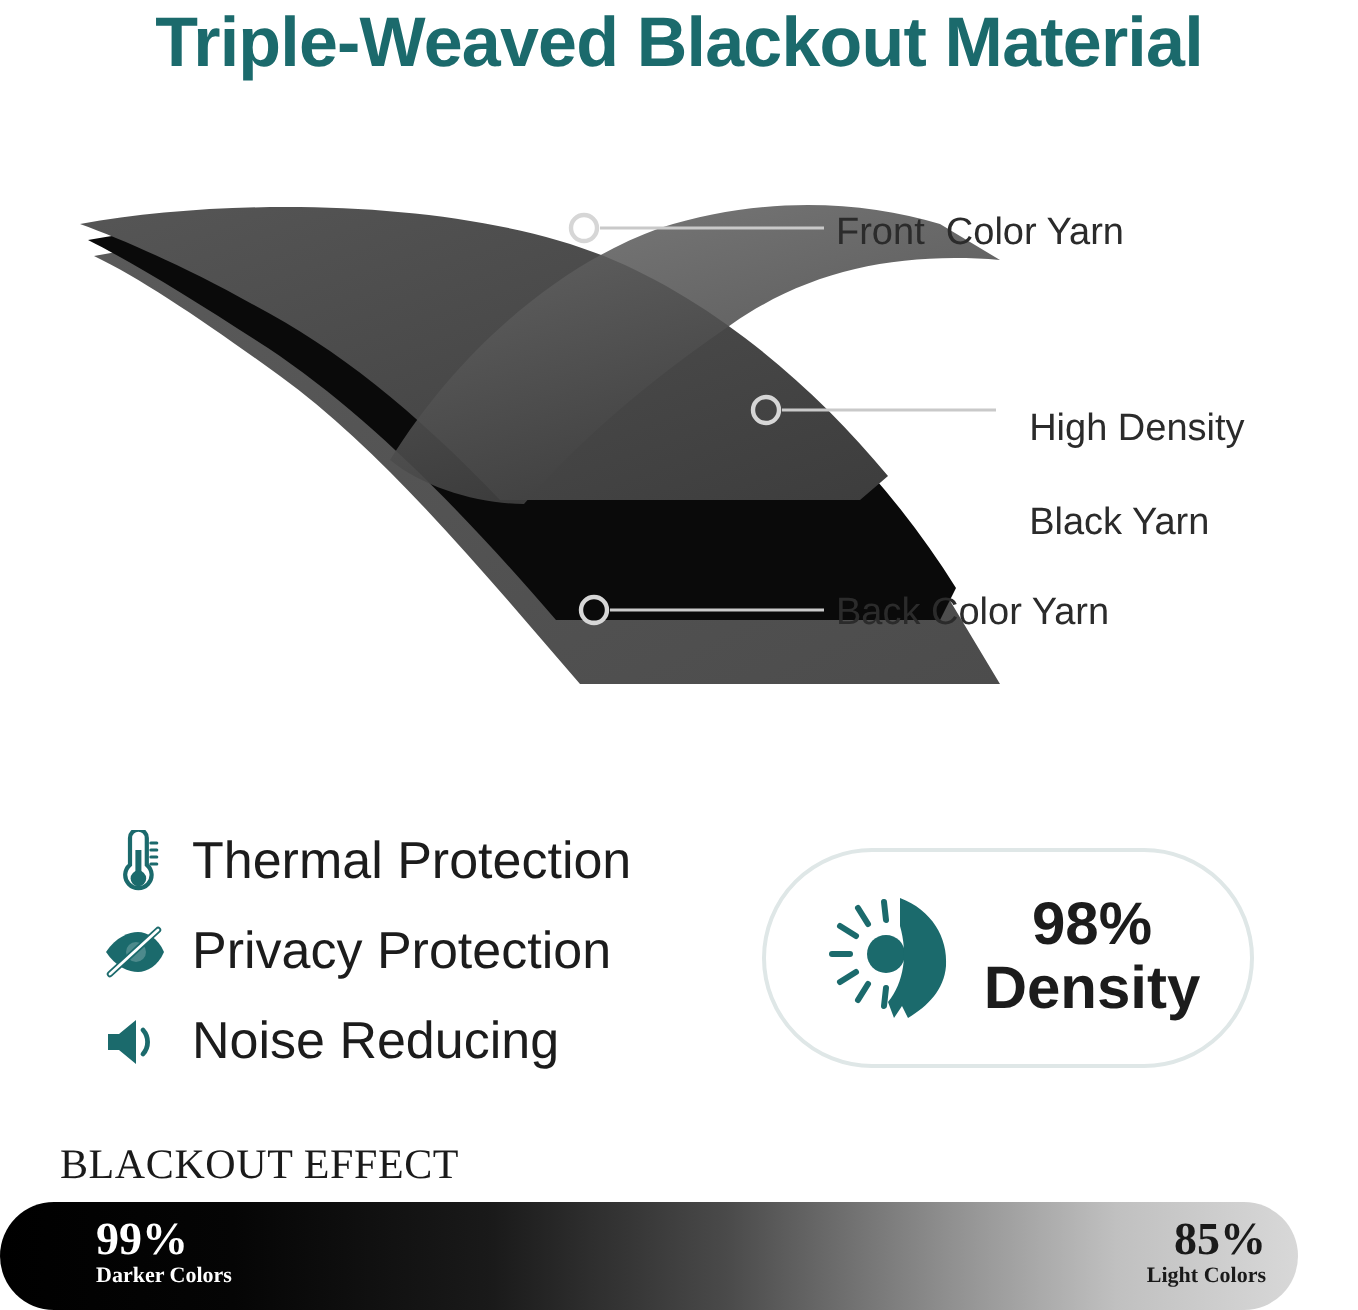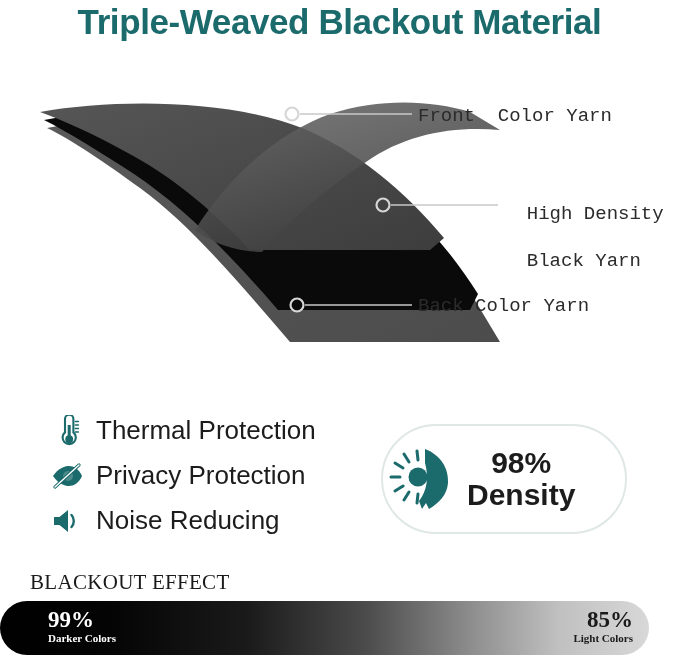--- a/index.html
+++ b/index.html
@@ -36,21 +36,21 @@
     position: absolute;
     left: 0;
     top: 70px;
     width: 679px;
     height: 290px;
   }
   .diagram svg { display: block; }
 
   .callout-text {
     position: absolute;
-    font-family: Liberation Mono, monospace;
+    font-family: Liberation Sans, sans-serif;
     font-size: 19px;
     color: #2b2b2b;
     line-height: 1.22;
     white-space: pre;
   }
   .callout-front { left: 418px; top: 105px; }
   .callout-high  { left: 504px; top: 180px; }
   .callout-back  { left: 418px; top: 295px; }
 
   
@@ -87,21 +87,21 @@
     position: absolute;
     left: 381px;
     top: 424px;
     width: 246px;
     height: 110px;
     border: 2px solid #dfe7e7;
     border-radius: 55px;
     background: #ffffff;
     display: flex;
     align-items: center;
-    justify-content: flex-start;
+    justify-content: center;
     box-sizing: border-box;
   }
   .badge-icon {
     width: 78px;
     height: 76px;
     flex: 0 0 78px;
     display: flex;
     align-items: center;
     justify-content: center;
   }

